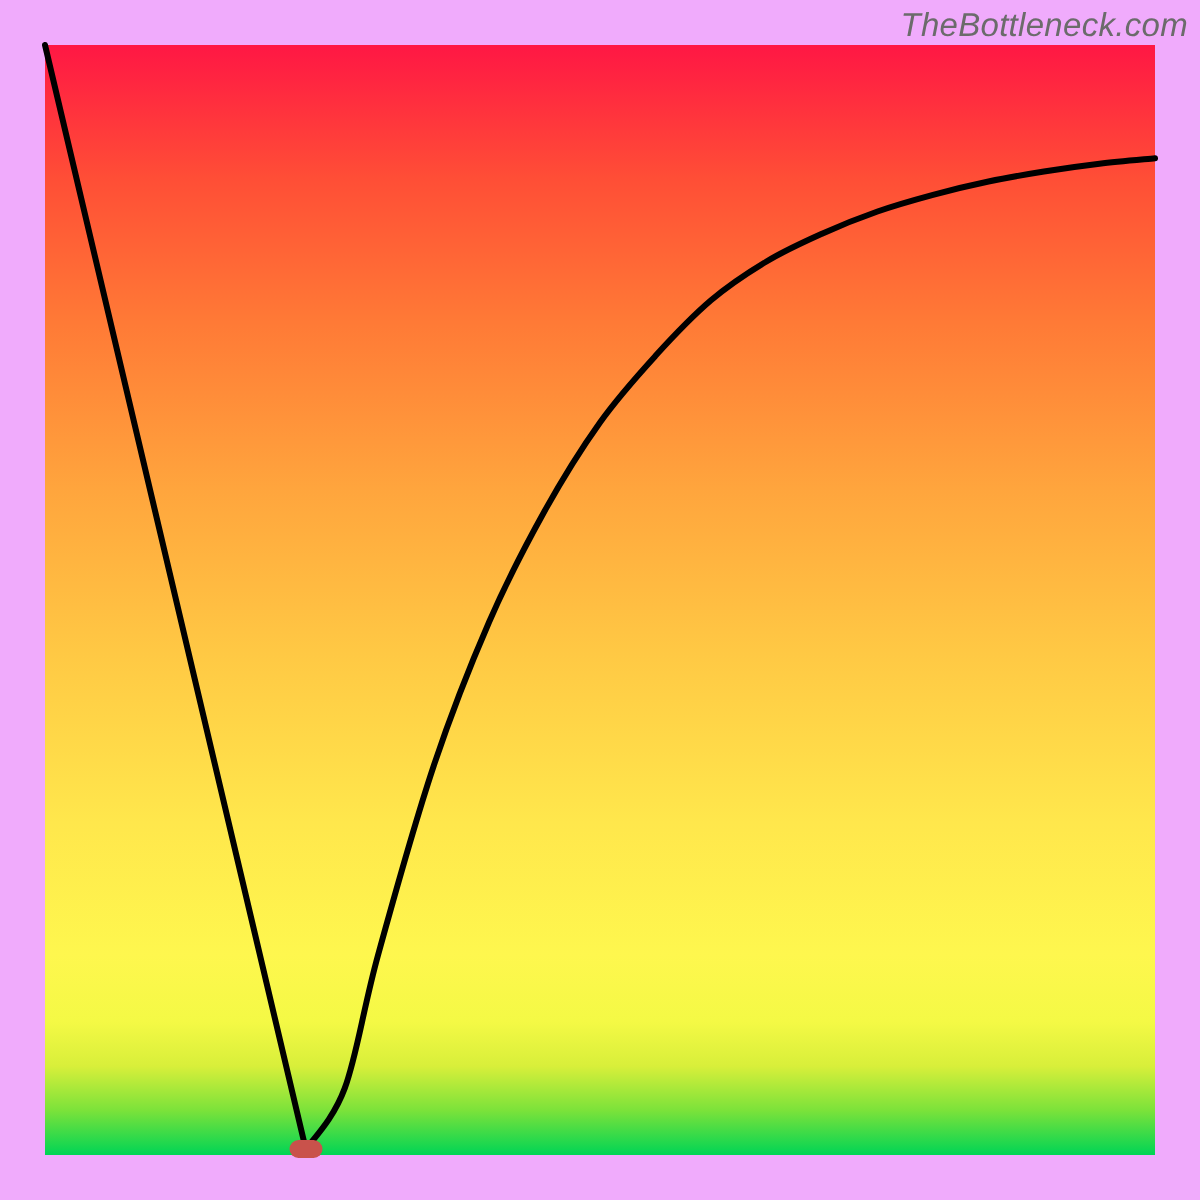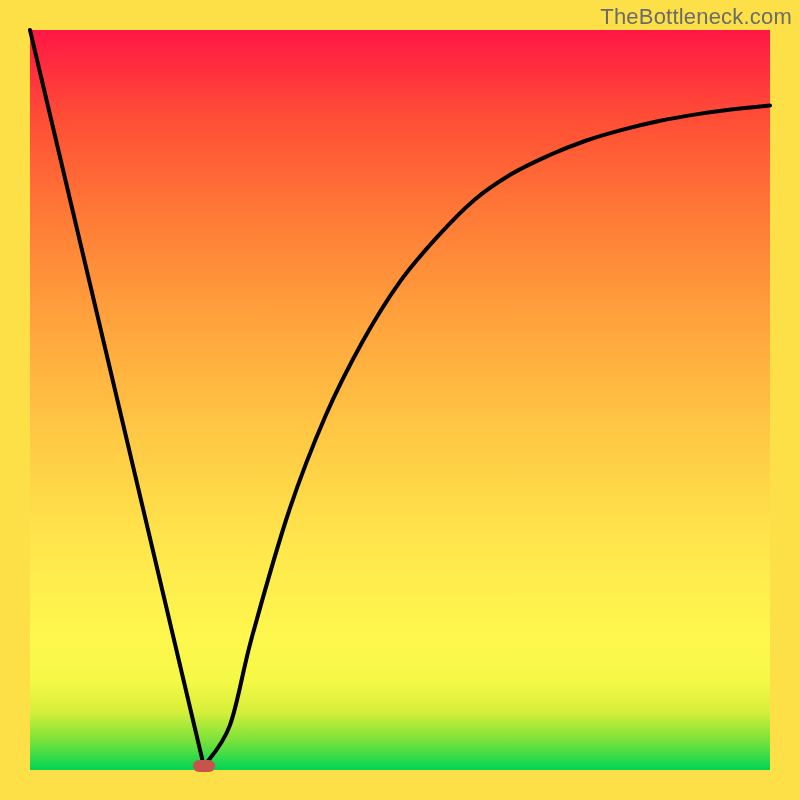--- a/index.html
+++ b/index.html
@@ -8,21 +8,22 @@
     width: 800px;
     height: 800px;
     background: #000;
     font-family: Arial, Helvetica, sans-serif;
     overflow: hidden;
   }
   .frame {
     position: relative;
     width: 800px;
     height: 800px;
-    background: #fde047;
+    background: #f0abfc;
+    font-style: italic;
   }
   .plot-area {
     position: absolute;
     left: 30px;
     top: 30px;
     width: 740px;
     height: 740px;
     
     background: linear-gradient(to top,
       #00d455 0%,

